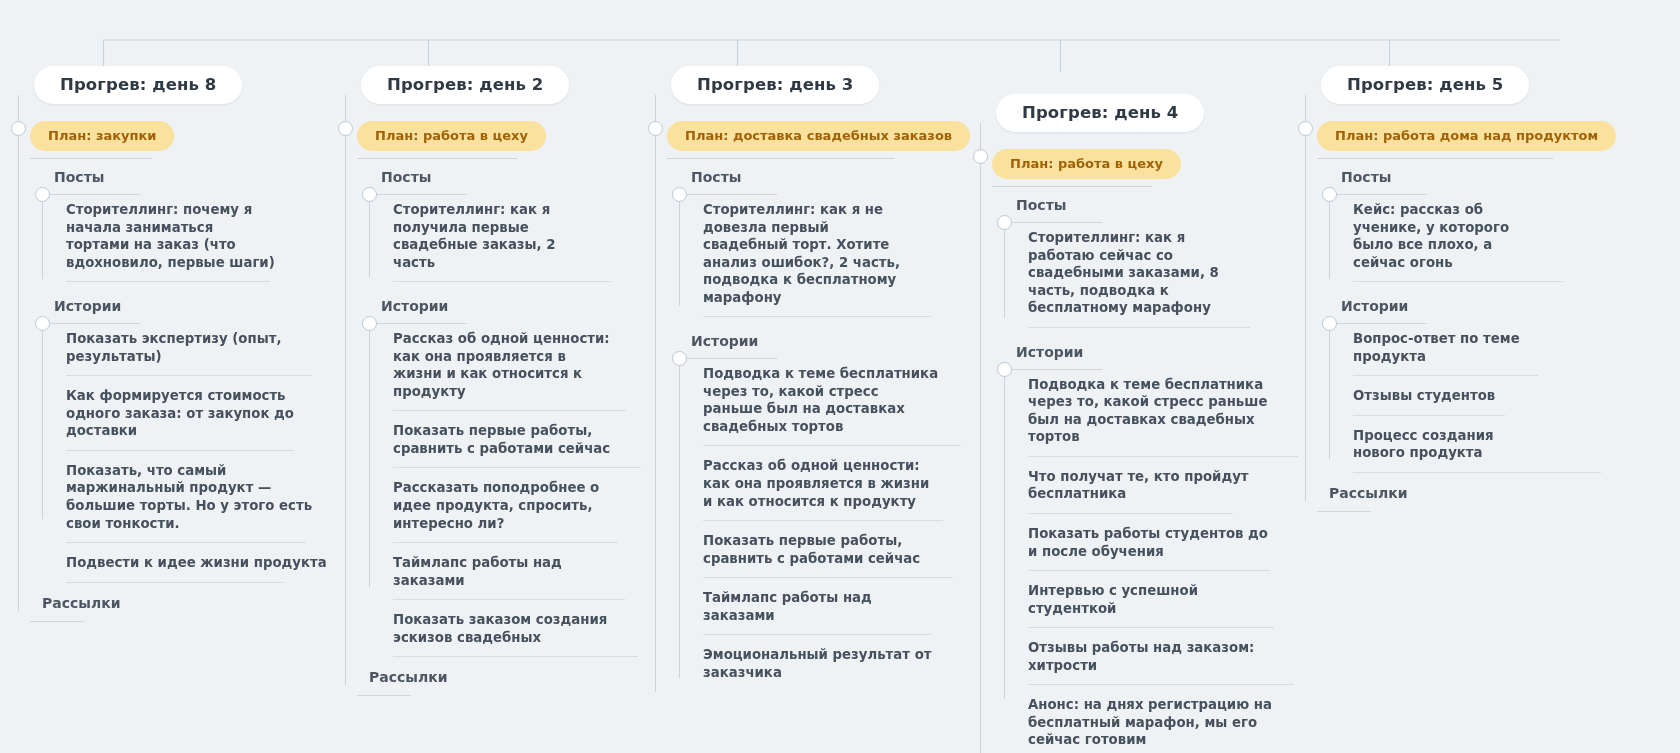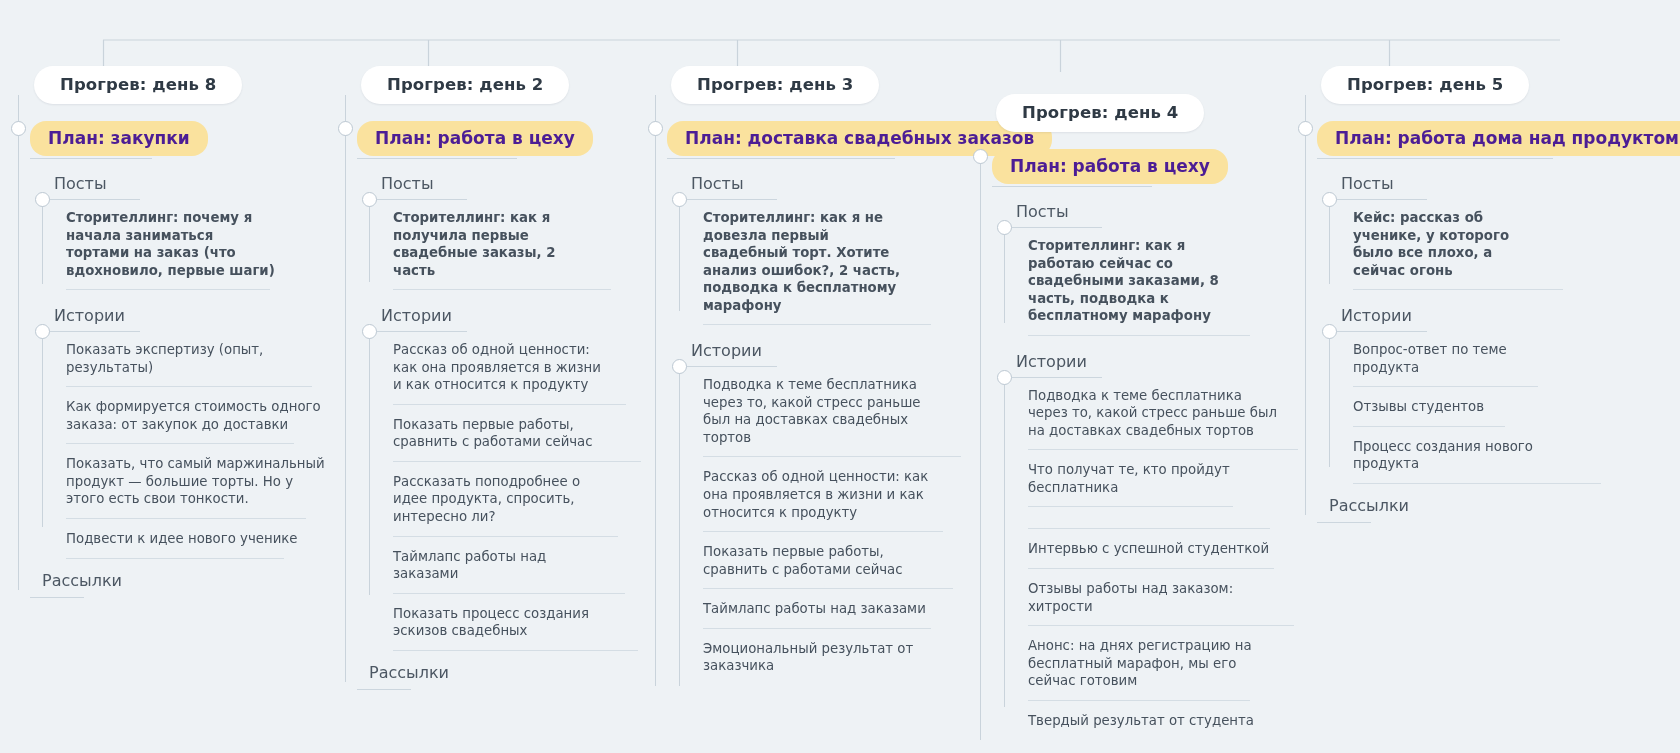--- a/index.html
+++ b/index.html
@@ -83,41 +83,41 @@
   }
 
   
   .plan-pill {
     position: relative;
     display: inline-block;
     background: #fae29e;
     border-radius: 16px;
     padding: 7px 18px 8px 18px;
     margin-left: 12px;
-    font-size: 17px;
+    font-size: 13px;
     font-weight: 700;
-    color: #4c1d95;
+    color: #a16207;
     white-space: nowrap;
     z-index: 3;
   }
   .plan-underline {
     position: absolute;
     left: 12px;
     height: 1px;
     background: #ccd6de;
   }
 
   
   .section {
     position: relative;
     margin-left: 12px;
   }
   .section-label {
-    font-size: 16px;
-    font-weight: 400;
+    font-size: 14px;
+    font-weight: 700;
     color: #4c5763;
     padding: 0 0 5px 24px;
     white-space: nowrap;
   }
   .section-rule {
     position: absolute;
     left: 12px;
     height: 1px;
     background: #ccd6de;
   }
@@ -131,21 +131,21 @@
   
   .items {
     position: relative;
     margin-left: 12px;
     padding-left: 24px;
   }
   .item {
     position: relative;
     font-size: 13.3px;
     line-height: 1.32;
-    font-weight: 400;
+    font-weight: 700;
     color: #46515d;
     padding: 11px 6px 11px 0;
   }
   .item-rule {
     position: absolute;
     left: 0;
     bottom: 0;
     height: 1px;
     background: #d4dde4;
   }
@@ -209,21 +209,21 @@
           </div>
           <div class="item">
             <span>Как формируется стоимость одного заказа: от закупок до доставки</span>
             <span class="item-rule" style="width:228px;"></span>
           </div>
           <div class="item">
             <span>Показать, что самый маржинальный продукт — большие торты. Но у этого есть свои тонкости.</span>
             <span class="item-rule" style="width:240px;"></span>
           </div>
           <div class="item">
-            <span>Подвести к идее нового ученике</span>
+            <span>Подвести к идее жизни продукта</span>
             <span class="item-rule" style="width:218px;"></span>
           </div>
         </div>
       </div>
 
       <div class="section sec-rass">
         <div class="section-label" style="padding-left:12px;">Рассылки</div>
         <div class="section-rule" style="top:26px; left:0px; width:54px;"></div>
       </div>
     </div>
@@ -272,21 +272,21 @@
           </div>
           <div class="item">
             <span>Рассказать поподробнее о идее продукта, спросить, интересно ли?</span>
             <span class="item-rule" style="width:225px;"></span>
           </div>
           <div class="item">
             <span>Таймлапс работы над заказами</span>
             <span class="item-rule" style="width:232px;"></span>
           </div>
           <div class="item">
-            <span>Показать процесс создания эскизов свадебных</span>
+            <span>Показать заказом создания эскизов свадебных</span>
             <span class="item-rule" style="width:245px;"></span>
           </div>
         </div>
       </div>
 
       <div class="section sec-rass">
         <div class="section-label" style="padding-left:12px;">Рассылки</div>
         <div class="section-rule" style="top:26px; left:0px; width:54px;"></div>
       </div>
     </div>
@@ -387,20 +387,21 @@
         <div class="items" style="width:255px;">
           <div class="item">
             <span>Подводка к теме бесплатника через то, какой стресс раньше был на доставках свадебных тортов</span>
             <span class="item-rule" style="width:270px;"></span>
           </div>
           <div class="item">
             <span>Что получат те, кто пройдут бесплатника</span>
             <span class="item-rule" style="width:205px;"></span>
           </div>
           <div class="item">
+            <span>Показать работы студентов до и после обучения</span>
             <span class="item-rule" style="width:242px;"></span>
           </div>
           <div class="item">
             <span>Интервью с успешной студенткой</span>
             <span class="item-rule" style="width:246px;"></span>
           </div>
           <div class="item">
             <span>Отзывы работы над заказом: хитрости</span>
             <span class="item-rule" style="width:266px;"></span>
           </div>

